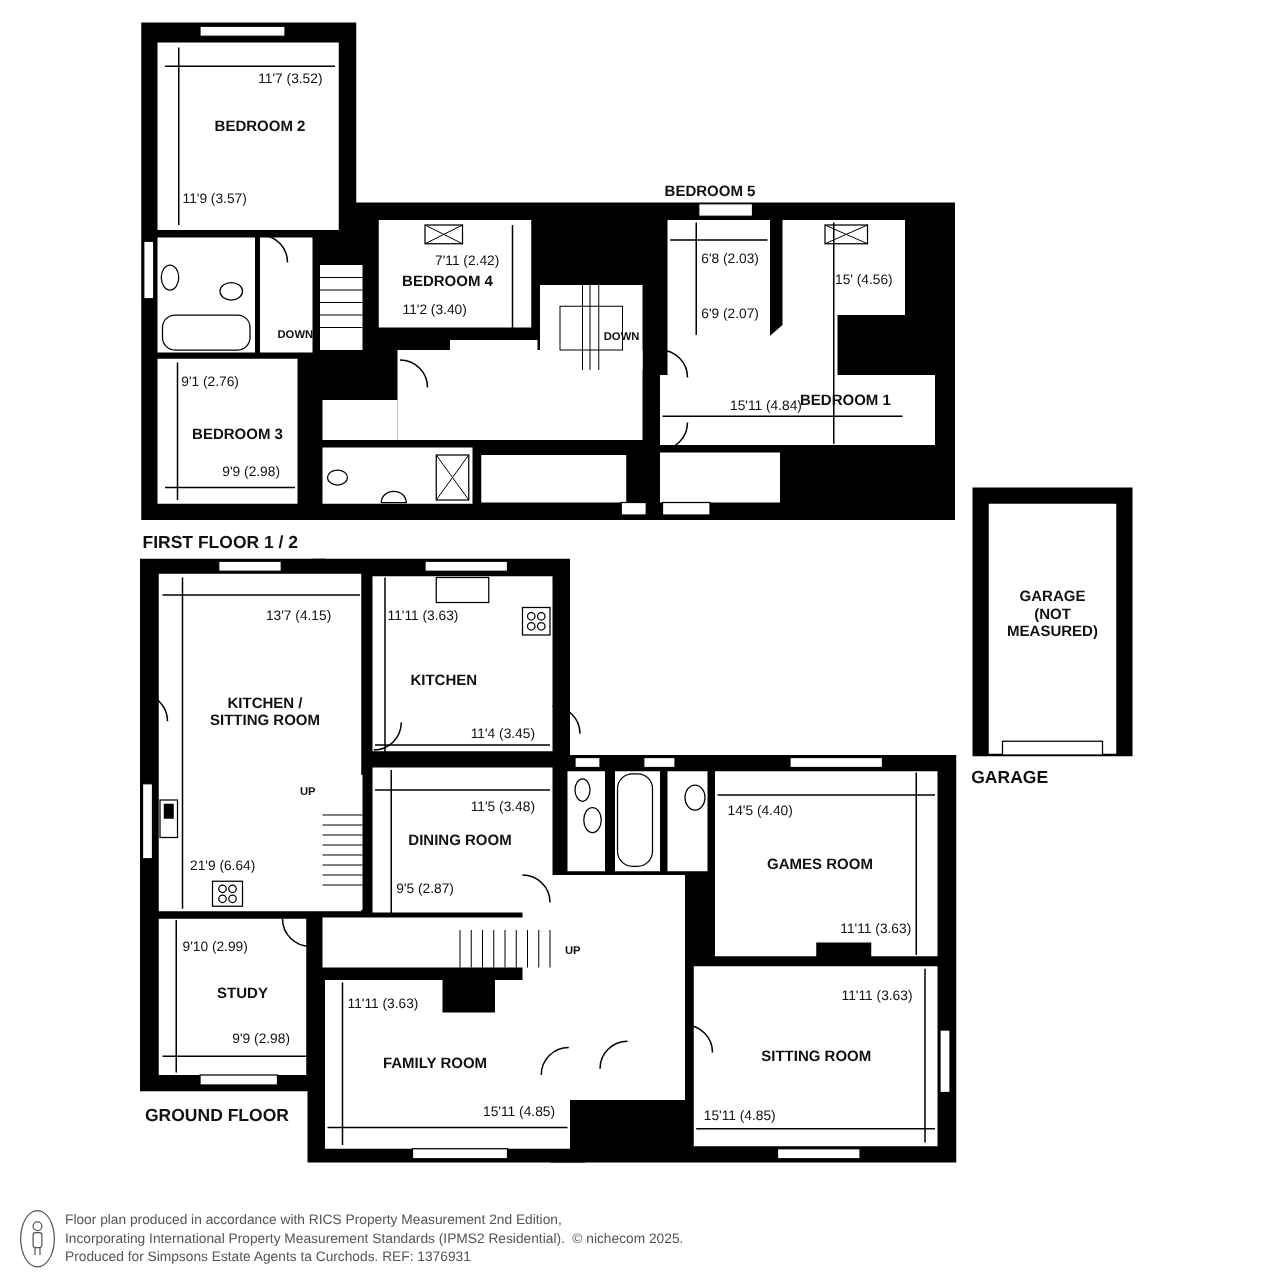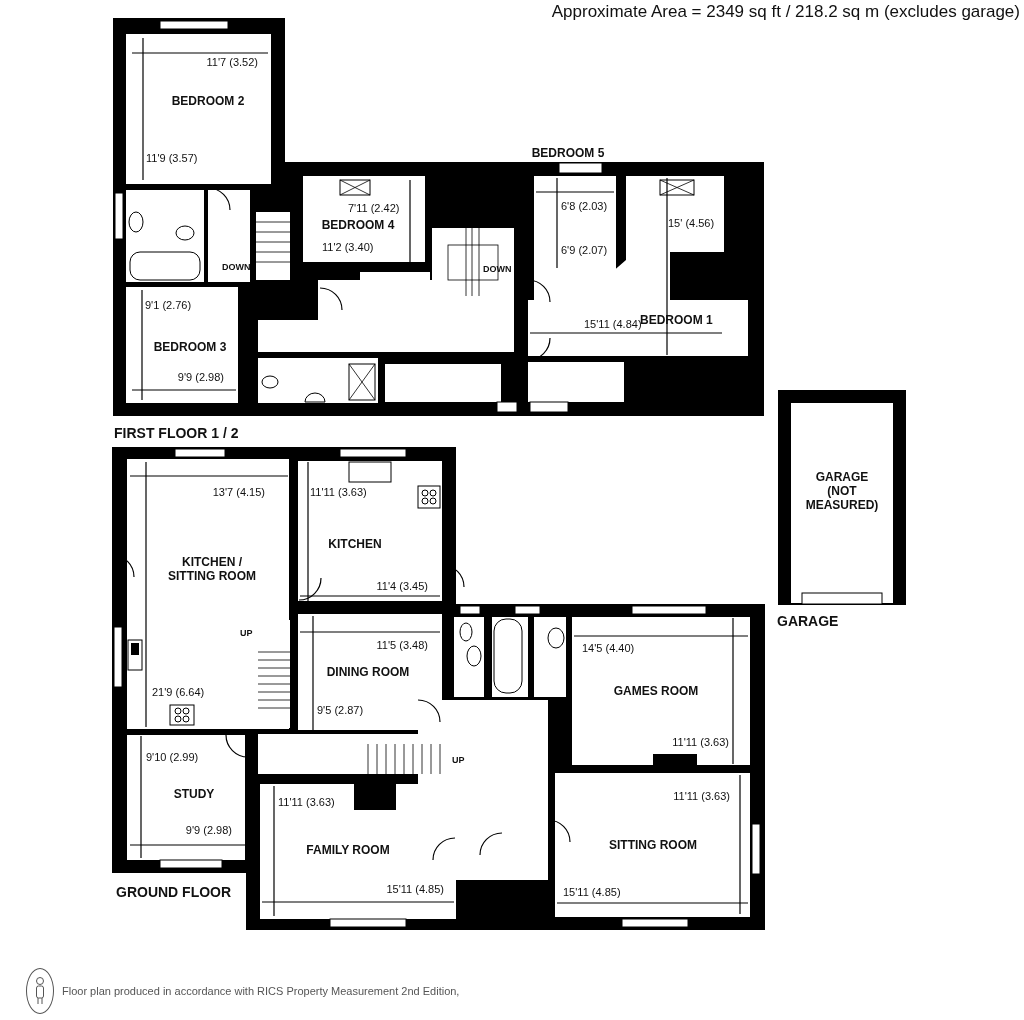--- a/index.html
+++ b/index.html
@@ -9,30 +9,29 @@
   .area-note { font-size:9.5px; color:#111; margin-top:4px; }
   svg.plan { position:absolute; left:0; top:0; }
   .wall { fill:#000; }
   .floor { fill:#fff; }
   .room-label { font-family:"Liberation Sans", sans-serif; font-weight:bold; font-size:12px; fill:#111; }
   .dim { font-family:"Liberation Sans", sans-serif; font-size:11px; fill:#111; }
   .floor-label { font-family:"Liberation Sans", sans-serif; font-weight:bold; font-size:14px; fill:#111; }
   .small-label { font-family:"Liberation Sans", sans-serif; font-weight:bold; font-size:9px; fill:#111; }
   .line { stroke:#000; stroke-width:1.2; fill:none; }
   .thin { stroke:#000; stroke-width:0.8; fill:none; }
-  .footer { position:absolute; left:26px; top:968px; display:flex; align-items:center;justify-content:flex-end; }
+  .footer { position:absolute; left:16px; top:968px; display:flex; align-items:center;justify-content:flex-end; }
   .footer-icon { width:26px; height:44px; border:1.2px solid #555; border-radius:50%; margin-right:8px; position:relative; }
   .footer-text { font-size:11px; color:#555; line-height:15px; }
   .footer-copy { margin-left:6px; }
 </style>
 </head>
 <body>
 
 <div class="header-area">
-  <div class="area-title">Approximate Area = 2349 sq ft / 218.2 sq m (excludes garage)</div>
 </div>
 
 <svg class="plan" width="1024" height="1020" viewBox="0 0 1024 1020" xmlns="http://www.w3.org/2000/svg">
 
   <g>
 
     <rect class="wall" x="113" y="18" width="172" height="398"></rect>
 
     <rect class="wall" x="250" y="162" width="514" height="254"></rect>
 
@@ -308,14 +307,16 @@
   <div class="footer-icon">
     <svg width="26" height="44" viewBox="0 0 26 44">
       <circle cx="13" cy="12" r="3.5" fill="none" stroke="#555" stroke-width="1"></circle>
       <rect x="9.5" y="17" width="7" height="12" rx="2" fill="none" stroke="#555" stroke-width="1"></rect>
       <line x1="11" y1="29" x2="11" y2="35" stroke="#555"></line>
         <line x1="15" y1="29" x2="15" y2="35" stroke="#555"></line>
     </svg>
   </div>
   <div class="footer-text">
     <div>Floor plan produced in accordance with RICS Property Measurement 2nd Edition,</div>
+    <div><span>Incorporating International Property Measurement Standards (IPMS2 Residential).</span><span class="footer-copy">© nichecom 2025.</span></div>
+    <div>Produced for Simpsons Estate Agents ta Curchods.   REF: 1376931</div>
   </div>
 </div>
 
 </body></html>

